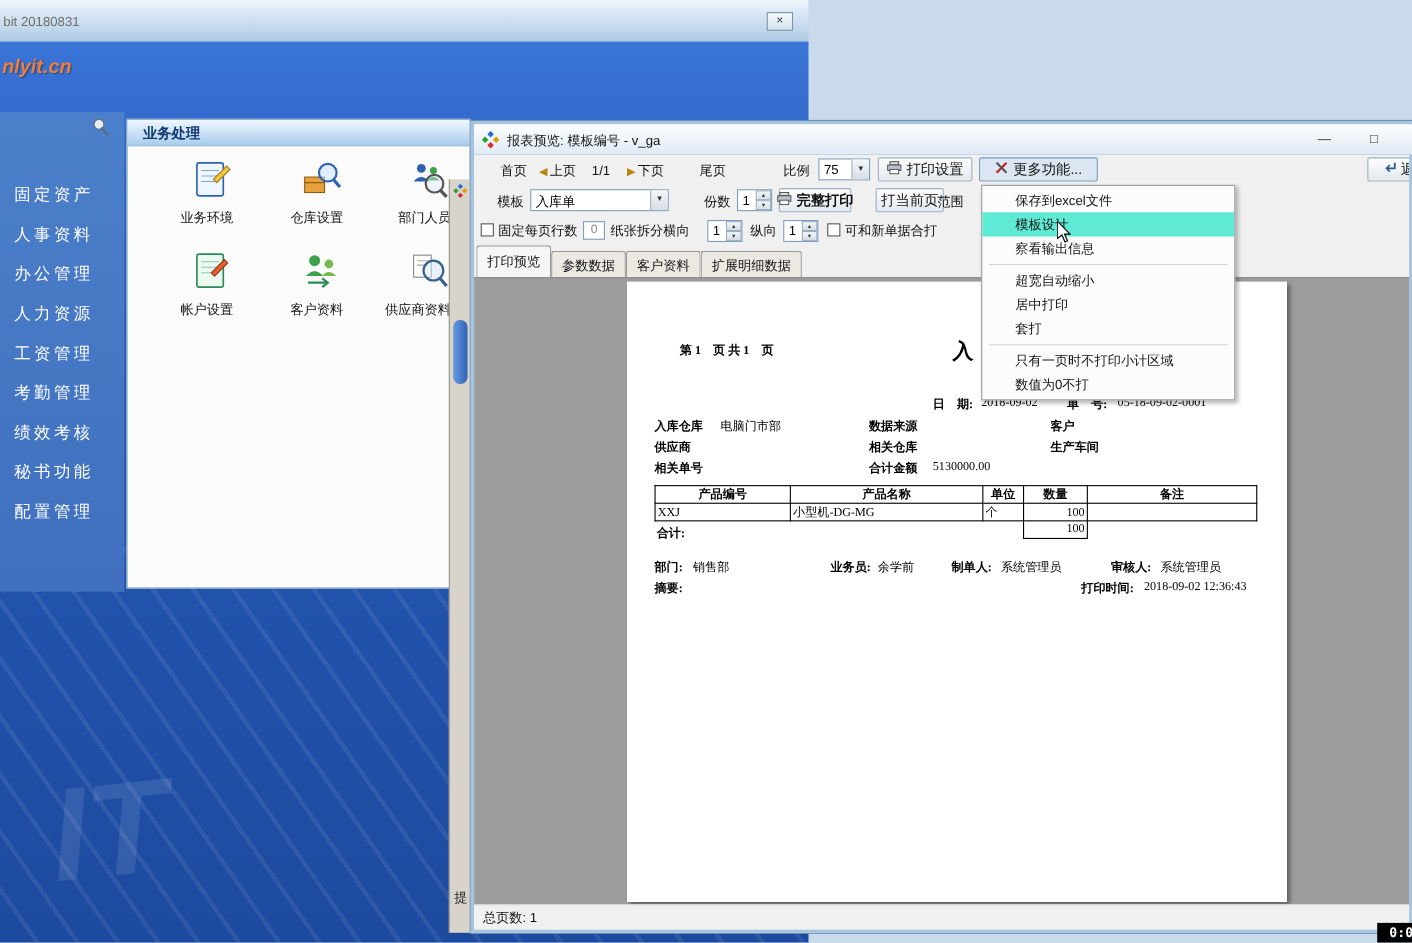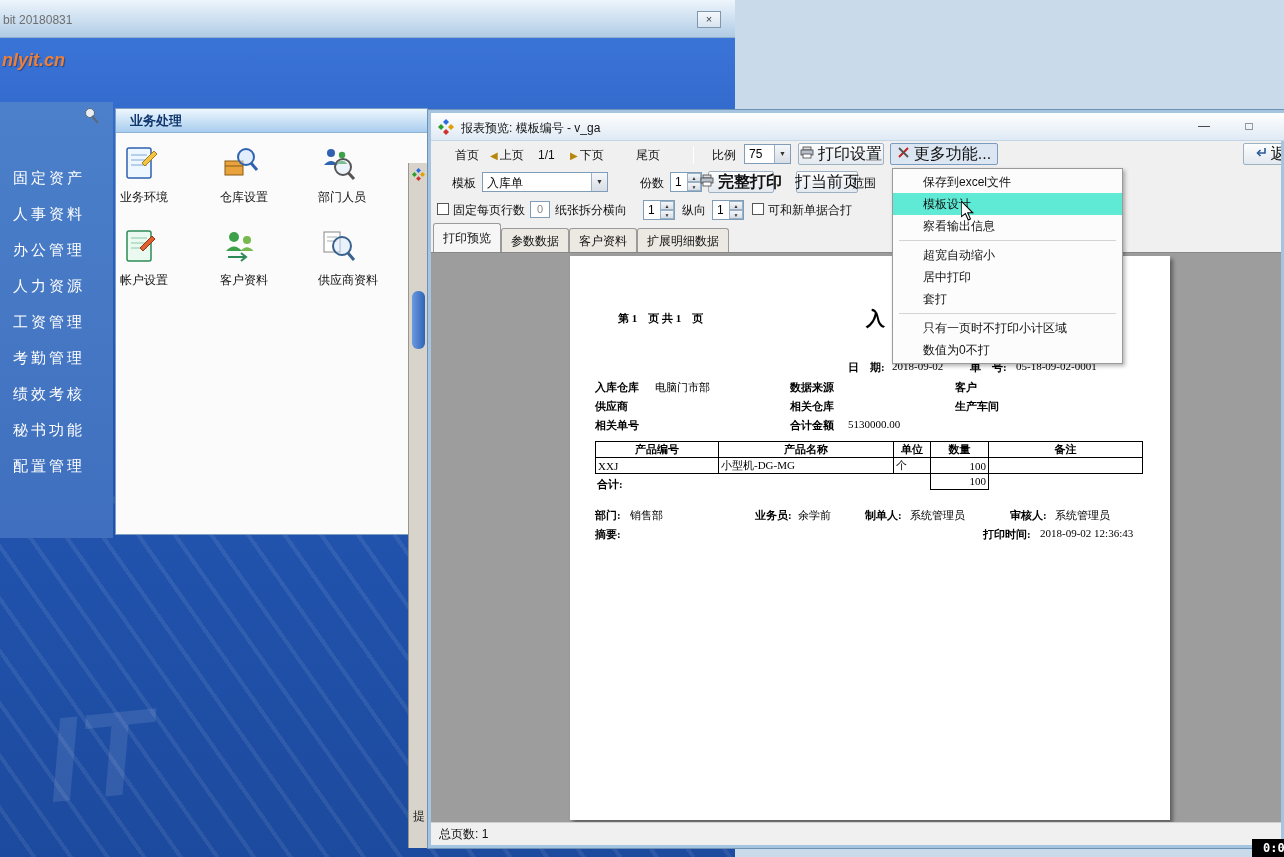--- a/index.html
+++ b/index.html
@@ -18,36 +18,36 @@
 #brand{position:absolute;left:2px;top:12px;font-size:18px;font-weight:bold;font-style:italic;color:#ee7f3a;text-shadow:1px 1px 1px rgba(0,0,0,.35)}
 #sidebar{position:absolute;left:0;top:64px;width:113px;height:436px;background:linear-gradient(180deg,#4c80ca,#3f6fbe)}
 #side-list{position:absolute;left:0;top:58px;width:113px}
 .side-item{height:36px;line-height:36px;padding-left:13px;color:#fff;font-size:15px;letter-spacing:3px;white-space:nowrap}
 #pin{position:absolute;left:82px;top:68px;width:20px;height:20px}
 #watermark{position:absolute;left:46px;top:648px;font-size:120px;font-style:italic;font-weight:bold;color:rgba(255,255,255,.10);transform:rotate(-6deg)}
 
 #panel{position:absolute;left:115px;top:70px;width:313px;height:427px;background:#fbfbfb;border:1px solid #7f9fc0}
 #panel-header{position:absolute;left:0;top:0;width:100%;height:24px;background:linear-gradient(#eef7fe,#a9cdee);border-bottom:1px solid #8fb3d4;font-size:13px;font-weight:bold;color:#10366e;line-height:24px;padding-left:14px}
 #panel-body{position:absolute;left:0;top:24px;width:100%;height:401px}
-.icon-cell{position:absolute;width:92px;text-align:left}
+.icon-cell{position:absolute;width:92px;text-align:right}
 .icon-cell .lbl{display:block;margin-top:2px;font-size:12px;color:#101010}
 
 
 #edge-strip{position:absolute;left:408px;top:163px;width:20px;height:685px;background:#d8d4cb;border-left:1px solid #9a968c;overflow:hidden;z-index:2}
 #edge-thumb{position:absolute;left:3px;top:128px;width:13px;height:58px;border-radius:6px;background:linear-gradient(90deg,#6a9ade,#2f63b8)}
 #edge-text{position:absolute;left:4px;top:645px;font-size:12px;color:#222}
 
 
 #pw{position:absolute;left:428px;top:110px;width:856px;height:738px;background:#f0f0f0;border:3px solid #a4c4e0;box-shadow:0 0 0 1px #6e92b5;z-index:3}
 #pw-titlebar{position:absolute;left:0;top:0;width:942px;height:28px;background:linear-gradient(#fefefe,#dfeaf5);border-bottom:1px solid #c2d6e8}
 #pw-title{position:absolute;left:30px;top:7px;font-size:12px;color:#141414}
 .pw-winbtn{position:absolute;top:3px;width:30px;height:21px;text-align:center;line-height:20px;font-size:12px;color:#333}
 .trow{position:absolute;left:0;width:850px;background:#f0f0f0;overflow:hidden}
 .tlabel{position:absolute;font-size:12px;color:#111;line-height:20px;white-space:nowrap}
-.tbtn{position:absolute;height:22px;border:1px solid #9db1c3;border-radius:2px;background:linear-gradient(#fdfdfd,#e3e9ef);font-size:16px;color:#111;display:flex;align-items:center;justify-content:center;gap:4px;white-space:nowrap}
+.tbtn{position:absolute;height:22px;border:1px solid #9db1c3;border-radius:2px;background:linear-gradient(#fdfdfd,#e3e9ef);font-size:13px;color:#111;display:flex;align-items:center;justify-content:center;gap:4px;white-space:nowrap}
 .tbtn.pressed{background:#dce6f2;border-color:#7a9cc0}
 .navbtn{position:absolute;font-size:12px;color:#111;line-height:20px;white-space:nowrap}
 .navicon{color:#b8860b;font-size:10px;margin-right:2px}
 .vsep{position:absolute;width:1px;height:18px;background:#c6c6c6;border-right:1px solid #fff}
 .combo{position:absolute;height:20px;background:#fff;border:1px solid #7f9db9;font-size:12px}
 .combo .val{position:absolute;left:4px;top:2px;right:17px;overflow:hidden;white-space:nowrap}
 .combo .drop{position:absolute;right:0;top:0;width:16px;height:100%;background:linear-gradient(#f4f6f8,#d8dee6);border-left:1px solid #9ab0c4;font-size:7px;color:#333;text-align:center;line-height:18px}
 .spin{position:absolute;height:20px;background:#fff;border:1px solid #7f9db9;font-size:12px}
 .spin .val{position:absolute;left:4px;top:2px}
 .spin .u,.spin .d{position:absolute;right:0;width:14px;height:9px;background:linear-gradient(#f4f6f8,#d8dee6);border:1px solid #9ab0c4;font-size:5px;text-align:center;line-height:8px;color:#333}

